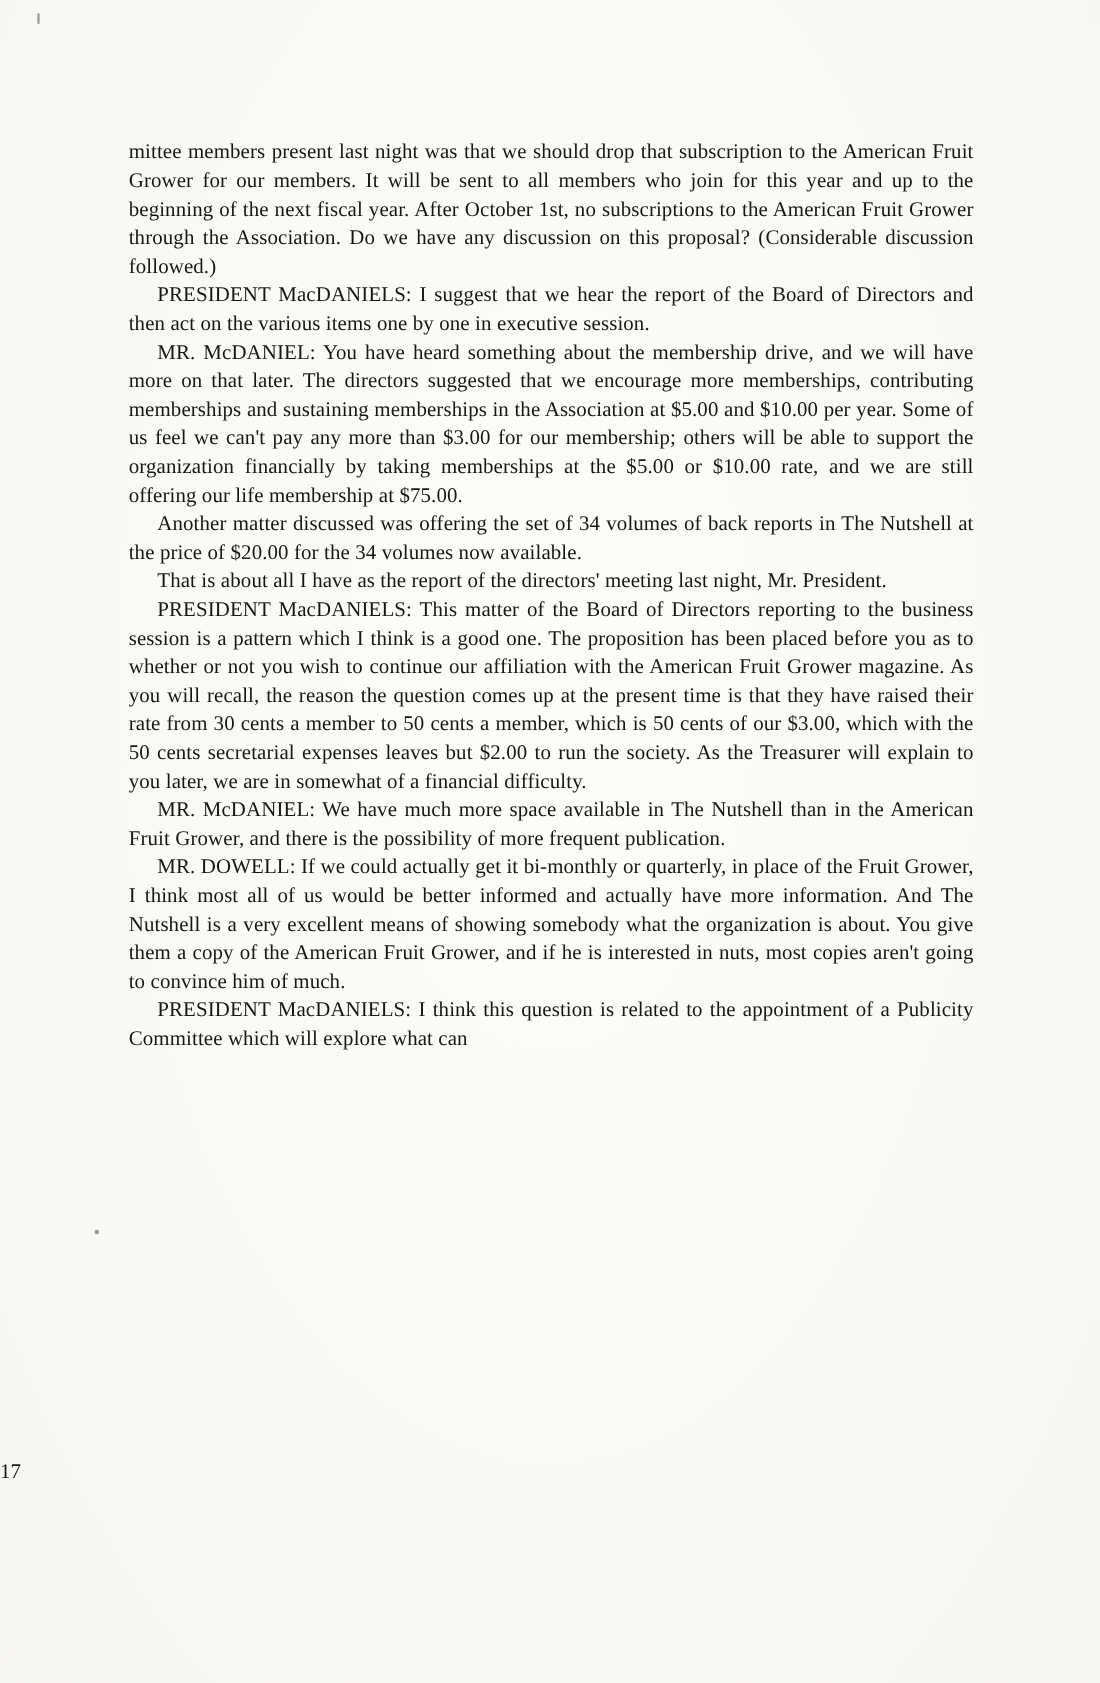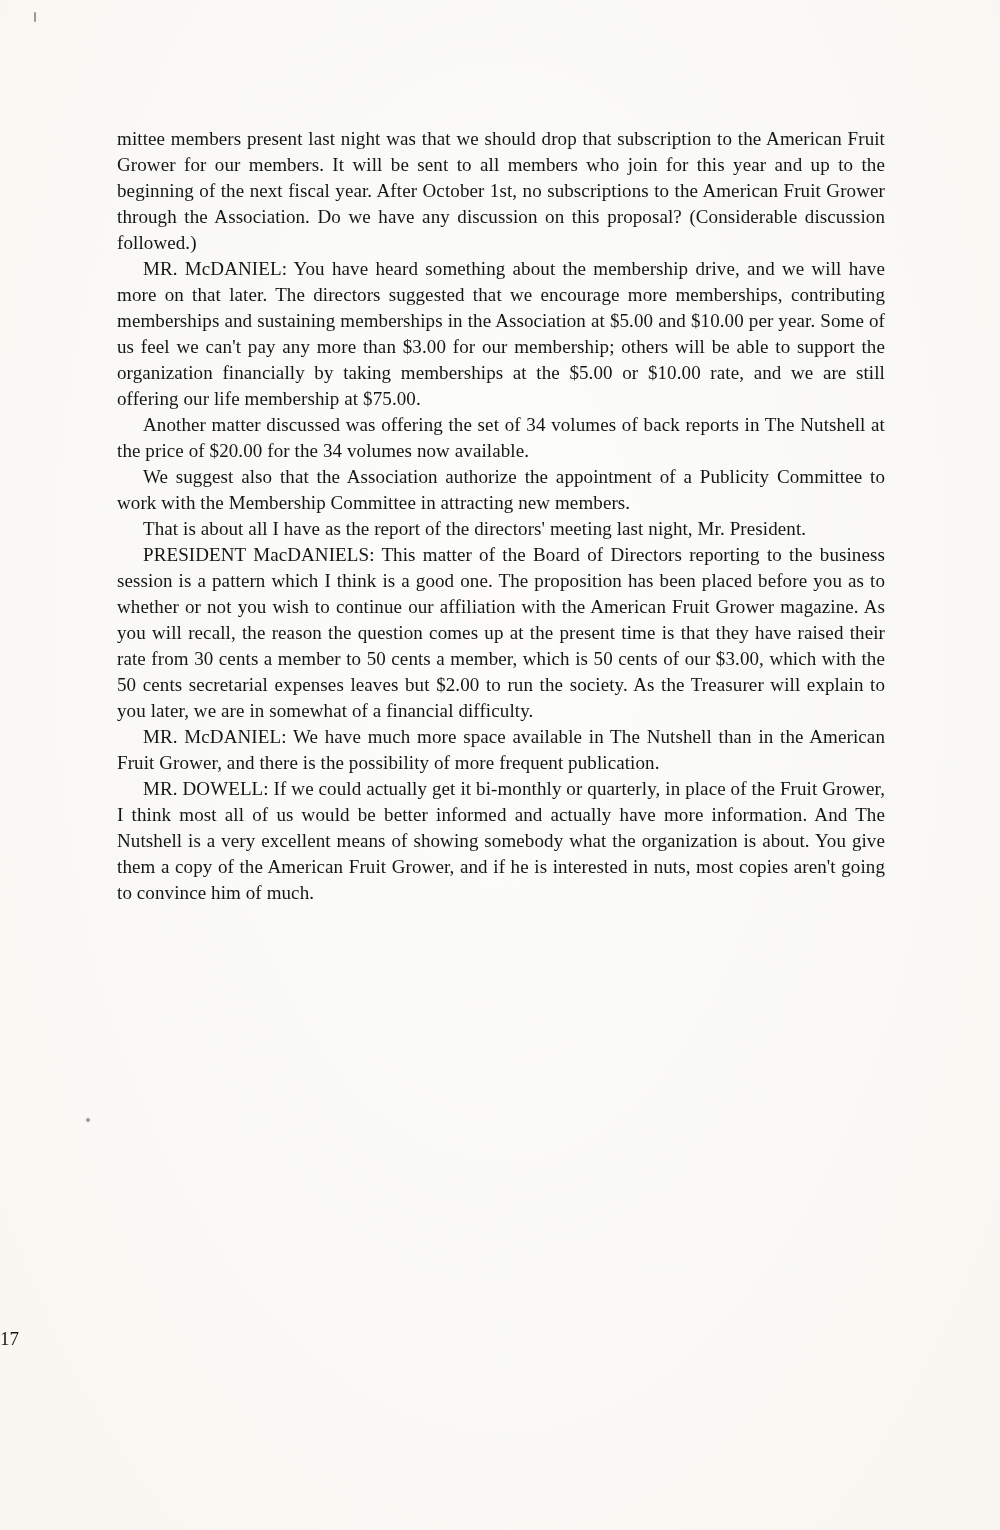--- a/index.html
+++ b/index.html
@@ -62,23 +62,24 @@
 </style>
 </head>
 <body>
 
 <div class="scan-page">
   <span class="speck speck-1"></span>
   <span class="speck speck-2"></span>
 
   <main class="text-block">
     <p class="continuation">mittee members present last night was that we should drop that subscription to the American Fruit Grower for our members. It will be sent to all members who join for this year and up to the beginning of the next fiscal year. After October 1st, no subscriptions to the American Fruit Grower through the Association. Do we have any discussion on this proposal? (Considerable discussion followed.)</p>
+    <p>PRESIDENT MacDANIELS: I suggest that we hear the report of the Board of Directors and then act on the various items one by one in executive session.</p>
     <p>MR. McDANIEL: You have heard something about the membership drive, and we will have more on that later. The directors suggested that we encourage more memberships, contributing memberships and sustaining memberships in the Association at $5.00 and $10.00 per year. Some of us feel we can't pay any more than $3.00 for our membership; others will be able to support the organization financially by taking memberships at the $5.00 or $10.00 rate, and we are still offering our life membership at $75.00.</p>
     <p>Another matter discussed was offering the set of 34 volumes of back reports in The Nutshell at the price of $20.00 for the 34 volumes now available.</p>
-    <p>We suggest also that the Association authorize the appointment of a Publicity Committee to work with the Membership Committee in attracting new members.</p>
     <p>That is about all I have as the report of the directors' meeting last night, Mr. President.</p>
     <p>PRESIDENT MacDANIELS: This matter of the Board of Directors reporting to the business session is a pattern which I think is a good one. The proposition has been placed before you as to whether or not you wish to continue our affiliation with the American Fruit Grower magazine. As you will recall, the reason the question comes up at the present time is that they have raised their rate from 30 cents a member to 50 cents a member, which is 50 cents of our $3.00, which with the 50 cents secretarial expenses leaves but $2.00 to run the society. As the Treasurer will explain to you later, we are in somewhat of a financial difficulty.</p>
     <p>MR. McDANIEL: We have much more space available in The Nutshell than in the American Fruit Grower, and there is the possibility of more frequent publication.</p>
     <p>MR. DOWELL: If we could actually get it bi-monthly or quarterly, in place of the Fruit Grower, I think most all of us would be better informed and actually have more information. And The Nutshell is a very excellent means of showing somebody what the organization is about. You give them a copy of the American Fruit Grower, and if he is interested in nuts, most copies aren't going to convince him of much.</p>
+    <p>PRESIDENT MacDANIELS: I think this question is related to the appointment of a Publicity Committee which will explore what can</p>
   </main>
 
   <div class="page-number">17</div>
 </div>
 
 </body></html>

